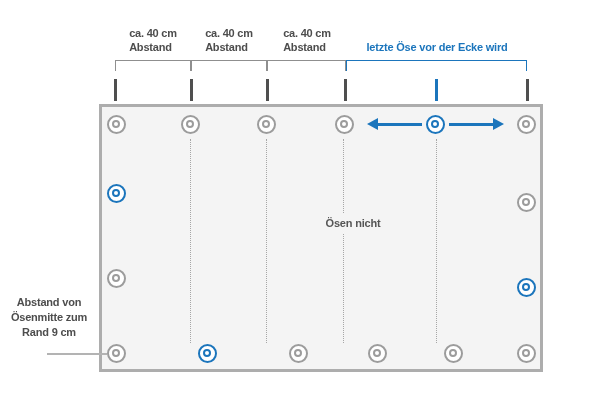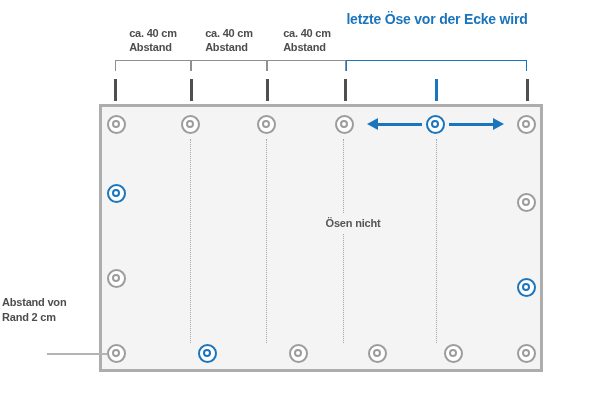--- a/index.html
+++ b/index.html
@@ -46,31 +46,31 @@
     border-top:6px solid transparent; border-bottom:6px solid transparent; }
   .arrow.left::after  { left:-11px;  border-right:11px solid #1b75bc; }
   .arrow.right::after { right:-11px; border-left:11px solid #1b75bc; }
   
   .dist-label {
     position:absolute; top:26px; transform:translateX(-50%); text-align:left;
     font-size:11px; line-height:14px; color:#4d4d4d; white-space:nowrap;
     letter-spacing:-0.2px; z-index:2;
   }
   .corner-note {
-    position:absolute; top:12px; left:437px; transform:translateX(-50%); text-align:center;
-    font-size:14px; line-height:14px; color:#1b75bc; white-space:nowrap;
+    position:absolute; top:40px; left:437px; transform:translateX(-50%); text-align:center;
+    font-size:11px; line-height:14px; color:#1b75bc; white-space:nowrap;
     letter-spacing:-0.2px; z-index:2;
   }
   .center-note {
     position:absolute; top:214px; left:353px; transform:translateX(-50%); text-align:left;
     font-size:11px; line-height:15px; color:#555555; white-space:nowrap;
     letter-spacing:-0.2px; background:#f4f4f4; padding:2px 8px; z-index:2;
   }
   .edge-note {
-    position:absolute; top:295px; left:2px; width:94px; text-align:left;
+    position:absolute; top:295px; left:2px; width:94px; text-align:center;
     font-size:11px; line-height:15px; color:#4d4d4d; letter-spacing:-0.2px; z-index:2;
   }
   .pointer-line { position:absolute; top:353px; left:47px; width:60px; height:1.5px; background:#b3b3b3; z-index:1; }
 </style>
 </head>
 <body>
 
 <div class="stage">
 
   <div class="panel"></div>
@@ -78,21 +78,22 @@
   <div class="corner-note">
     <div>letzte Öse vor der Ecke wird</div>
   </div>
 
   <div class="center-note">
     <div>Ösen nicht</div>
   </div>
 
   <div class="edge-note">
     <div>Abstand von</div>
-    <div>Rand 2 cm</div>
+    <div>Ösenmitte zum</div>
+    <div>Rand 9 cm</div>
   </div>
 
   <div class="pointer-line"></div>
 
 <div class="dotline" style="left: 189.5px;"></div>
     <div class="dotline" style="left: 265.5px;"></div>
     <div class="dotline" style="left: 342.5px;"></div>
     <div class="dotline" style="left: 435.5px;"></div>
     <div class="tick gray" style="left: 113.5px;"></div>
     <div class="tick gray" style="left: 189.5px;"></div>

